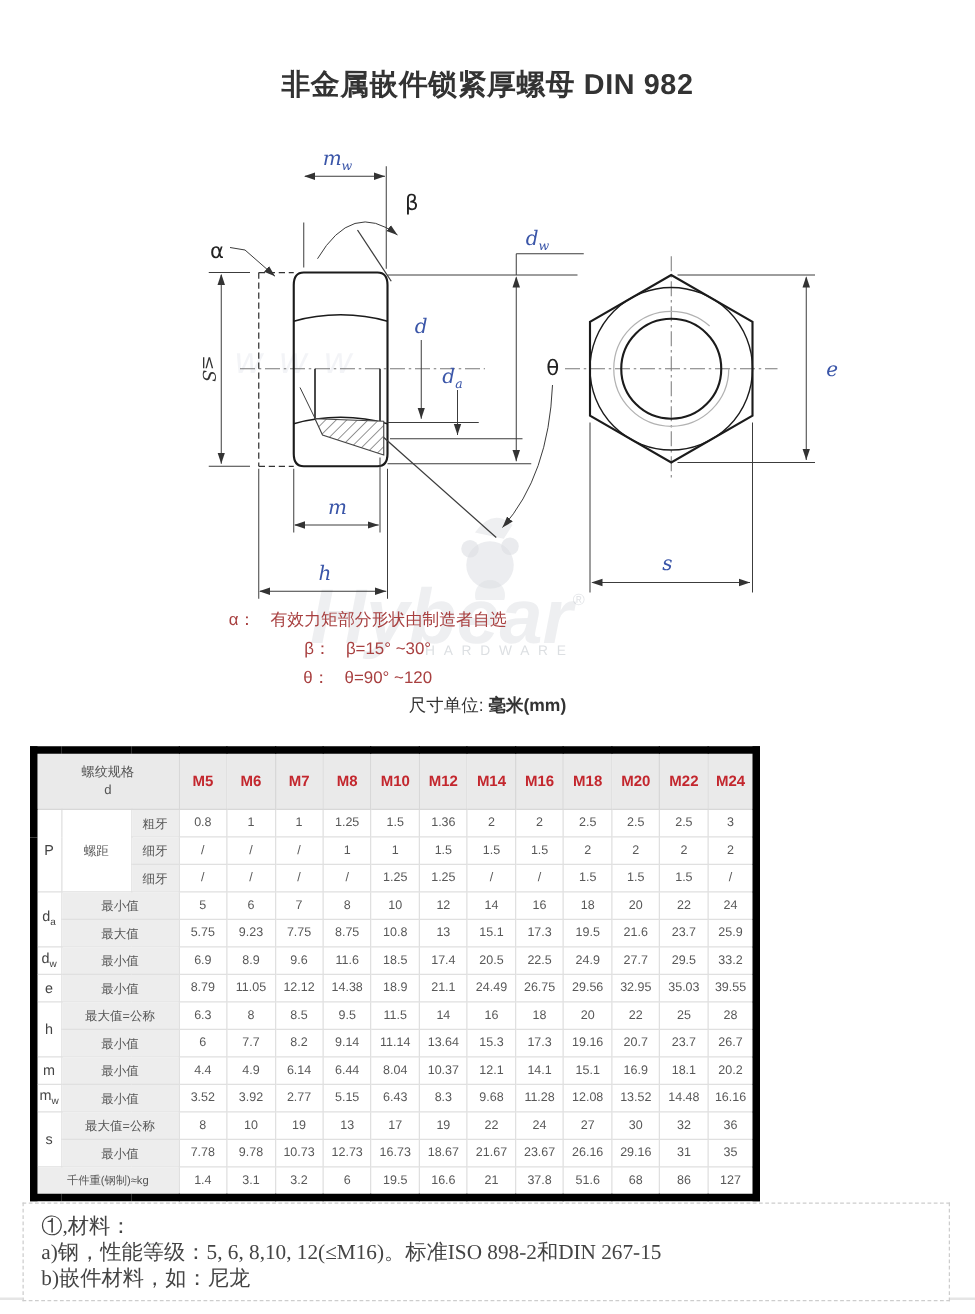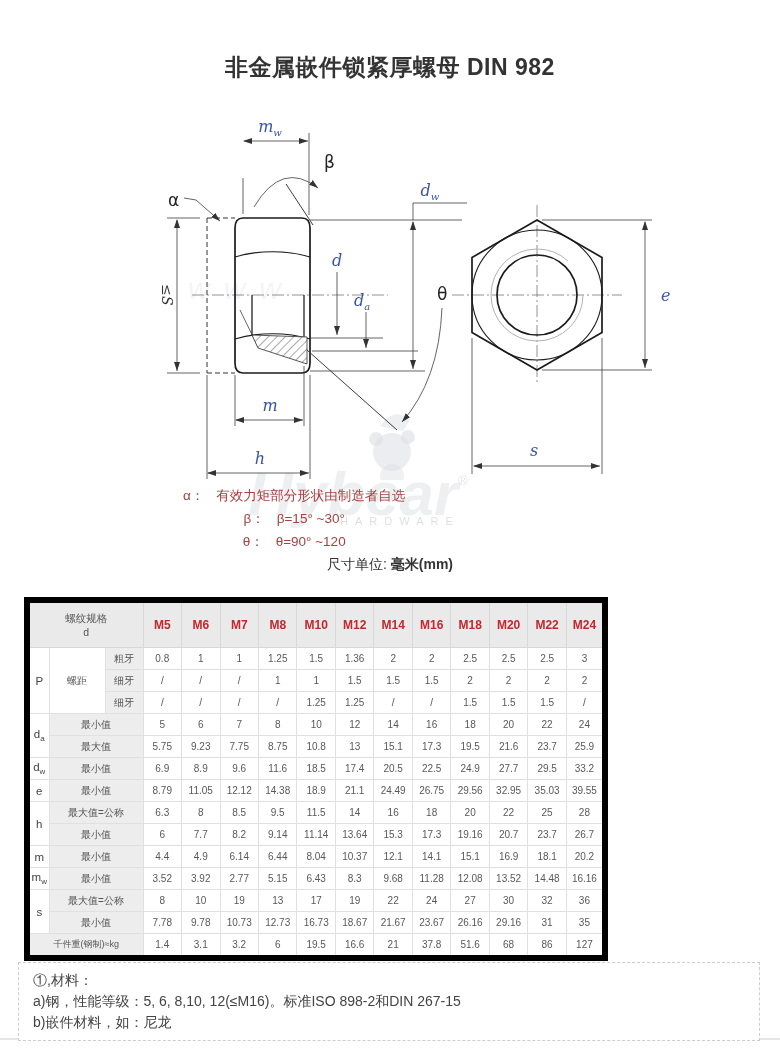--- a/index.html
+++ b/index.html
@@ -48,21 +48,21 @@
   thead th.spec{color:#555;font-weight:normal;font-size:10.5px;line-height:1.35;}
   tbody td{height:21px;font-size:10px;}
   td.sym{font-size:11.5px;color:#444;}
   td.sym sub{font-size:8px;}
   td.lbl{background:#ededed;}
   td.plain{background:#fff;}
   td.small{font-size:9px;}
   td.val{color:#585858;}
   
   .footnotes{position:absolute;left:18px;top:962px;width:742px;box-sizing:border-box;z-index:2;
-    border:1px dashed #cdcdcd;padding:7px 14px;font-size:14px;color:#444;line-height:21px;background:#fff;}
+    border:1px dashed #cdcdcd;padding:7px 14px;font-size:17px;color:#444;line-height:21px;background:#fff;font-family:Liberation Serif, serif;}
   .bottom-band{position:absolute;left:0;top:1038px;width:780px;height:2px;background:#e5e5e5;}
 </style>
 </head>
 <body>
 
 <div class="page">
 
   <div class="title">非金属嵌件锁紧厚螺母 DIN 982</div>
 
   <div class="wm-www">www</div>

